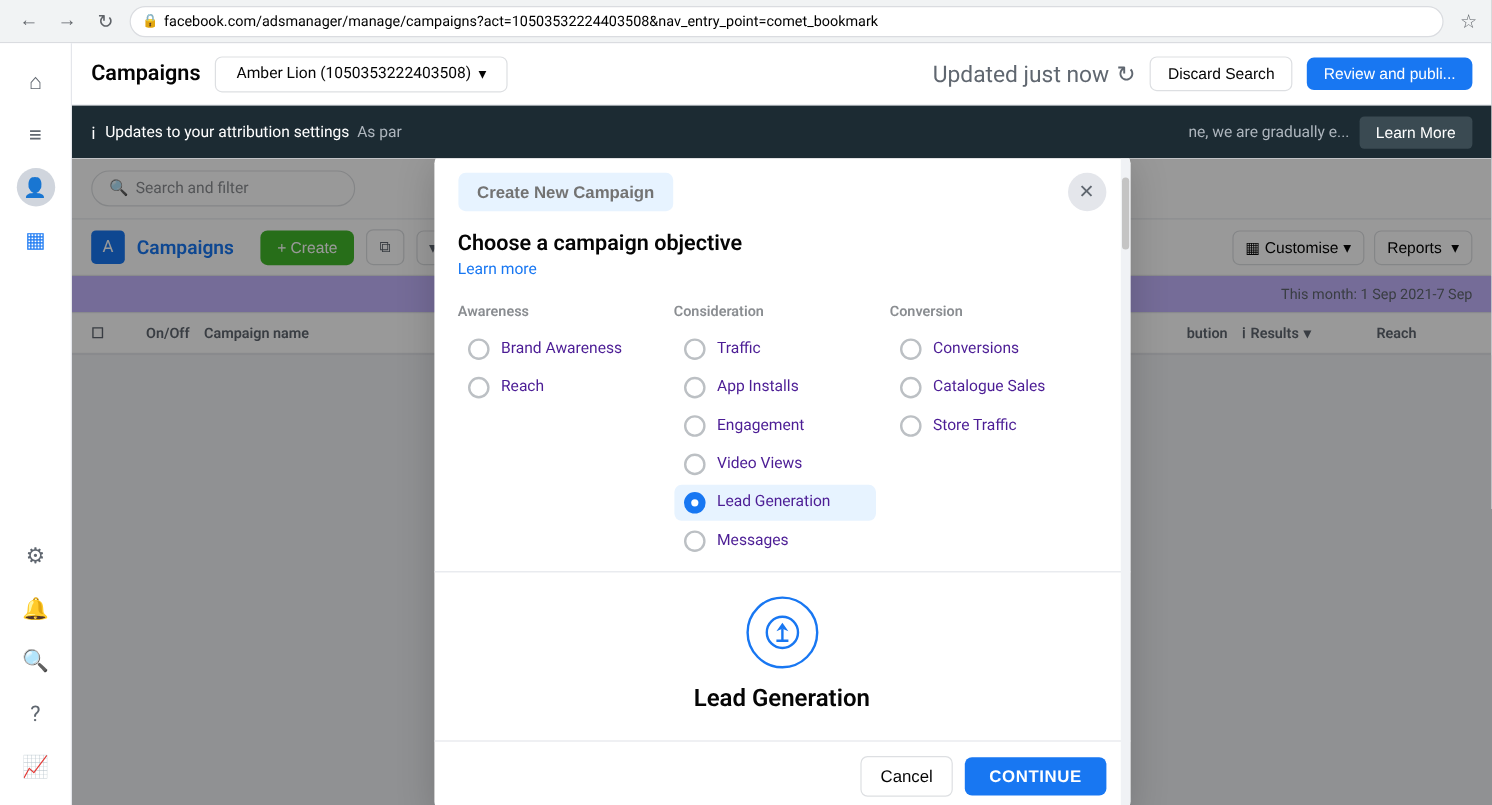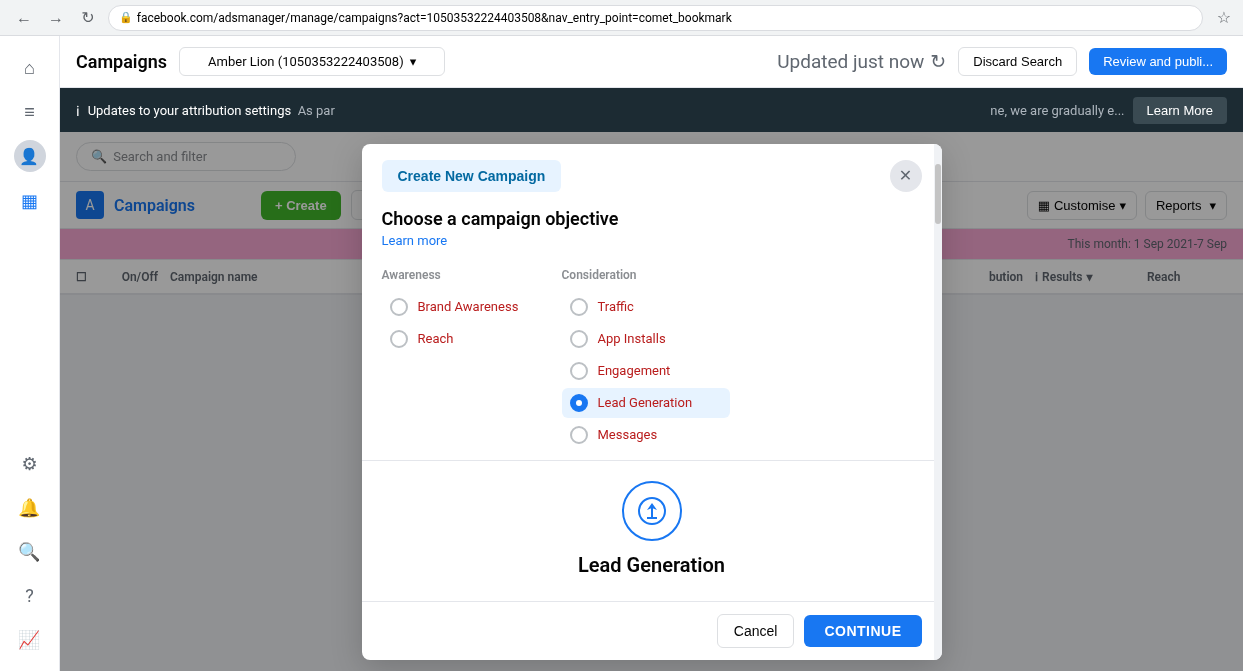--- a/index.html
+++ b/index.html
@@ -108,21 +108,21 @@
       font-weight: 600;
       color: #050505;
     }
     .account-selector {
       display: flex;
       align-items: center;
       gap: 6px;
       background: white;
       border: 1px solid #dddfe2;
       border-radius: 6px;
-      padding: 6px 28px;
+      padding: 6px 17px;
       cursor: pointer;
       font-size: 13px;
       color: #050505;
     }
     .updated-text {
       margin-left: auto;
       font-size: 19px;
       color: #606770;
       display: flex;
       align-items: center;
@@ -194,23 +194,23 @@
       color: #1877f2;
       margin-right: 12px;
     }
     .create-btn {
       background: #42b72a;
       color: white;
       border: none;
       border-radius: 6px;
       padding: 7px 14px;
       font-size: 13px;
-      font-weight: 700;
-      cursor: pointer;
-      display: flex; align-items: center; gap: 4px; margin-left: 44px;
+      font-weight: 400;
+      cursor: pointer;
+      display: flex; align-items: center; gap: 4px;
     }
     .icon-btn {
       background: white;
       border: 1px solid #dddfe2;
       border-radius: 6px;
       padding: 6px 10px;
       cursor: pointer;
       color: #606770;
       font-size: 13px;
     }
@@ -273,21 +273,21 @@
     }
     .th-checkbox { width: 20px; }
     .th-onoff { width: 50px; text-align: right; }
     .th-name { flex: 1; }
     .th-attrib { width: 120px; text-align: right; }
     .th-results { width: 100px; display: flex; align-items: center; gap: 4px; }
     .th-reach { width: 80px; }
 
     
     .date-range {
-      background: #f9a8d4;
+      background: #c4b5fd;
       padding: 8px 16px;
       font-size: 12px;
       color: #606770;
       border-bottom: 1px solid #e4e6eb;
       text-align: right;
     }
 
     
     .overlay {
       position: absolute;
@@ -311,21 +311,21 @@
       position: relative;
     }
     .modal-header {
       padding: 16px 20px 0;
       display: flex;
       align-items: center;
       justify-content: space-between;
     }
     .modal-title-btn {
       background: #e7f3ff;
-      color: #0369a1;
+      color: #737373;
       border: none;
       border-radius: 6px;
       padding: 8px 16px;
       font-size: 14px;
       font-weight: 600;
       cursor: pointer;
     }
     .modal-close {
       width: 32px; height: 32px;
       border-radius: 50%;
@@ -395,21 +395,21 @@
       background: #1877f2;
     }
     .radio-circle.checked::after {
       content: '';
       width: 6px; height: 6px;
       border-radius: 50%;
       background: white;
     }
     .radio-label {
       font-size: 13px;
-      color: #b91c1c;
+      color: #4c1d95;
     }
 
     
     .selected-detail {
       text-align: center;
       padding: 20px 20px 16px;
       border-top: 1px solid #e4e6eb;
     }
     .detail-icon {
       width: 60px; height: 60px;
@@ -622,30 +622,49 @@
                   <span class="radio-label">Traffic</span>
                 </div>
                 <div class="radio-item">
                   <div class="radio-circle"></div>
                   <span class="radio-label">App Installs</span>
                 </div>
                 <div class="radio-item">
                   <div class="radio-circle"></div>
                   <span class="radio-label">Engagement</span>
                 </div>
+                <div class="radio-item">
+                  <div class="radio-circle"></div>
+                  <span class="radio-label">Video Views</span>
+                </div>
                 <div class="radio-item selected">
                   <div class="radio-circle checked"></div>
                   <span class="radio-label">Lead Generation</span>
                 </div>
                 <div class="radio-item">
                   <div class="radio-circle"></div>
                   <span class="radio-label">Messages</span>
                 </div>
               </div>
 
+              <div class="obj-column">
+                <div class="obj-section-title">Conversion</div>
+                <div class="radio-item">
+                  <div class="radio-circle"></div>
+                  <span class="radio-label">Conversions</span>
+                </div>
+                <div class="radio-item">
+                  <div class="radio-circle"></div>
+                  <span class="radio-label">Catalogue Sales</span>
+                </div>
+                <div class="radio-item">
+                  <div class="radio-circle"></div>
+                  <span class="radio-label">Store Traffic</span>
+                </div>
+              </div>
 
             </div>
           </div>
 
           <div class="selected-detail">
             <div class="detail-icon">
               <svg viewBox="0 0 30 30" fill="none" xmlns="http://www.w3.org/2000/svg">
                 <circle cx="15" cy="15" r="13" stroke="#1877f2" stroke-width="2" fill="none"></circle>
                 <polygon points="15,7 20,14 15,12 10,14" fill="#1877f2"></polygon>
                 <line x1="15" y1="12" x2="15" y2="22" stroke="#1877f2" stroke-width="2"></line>

